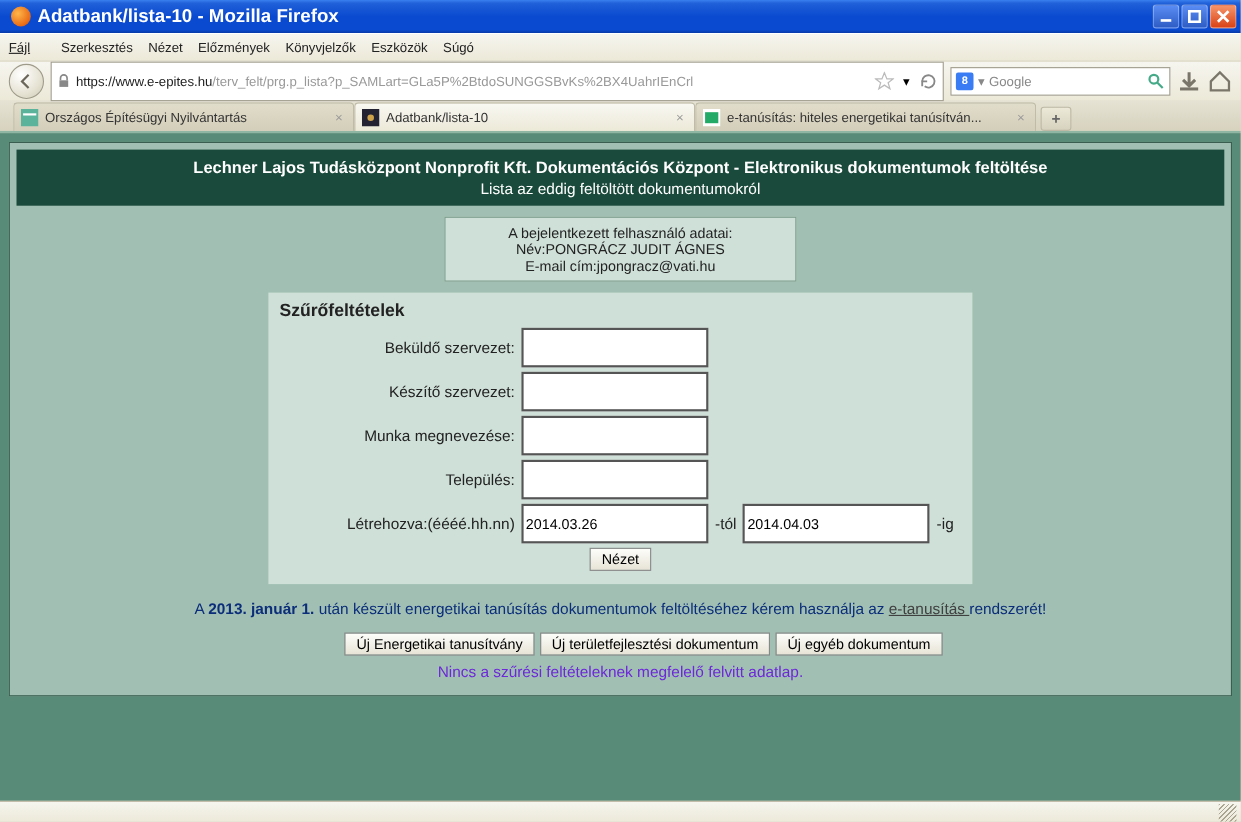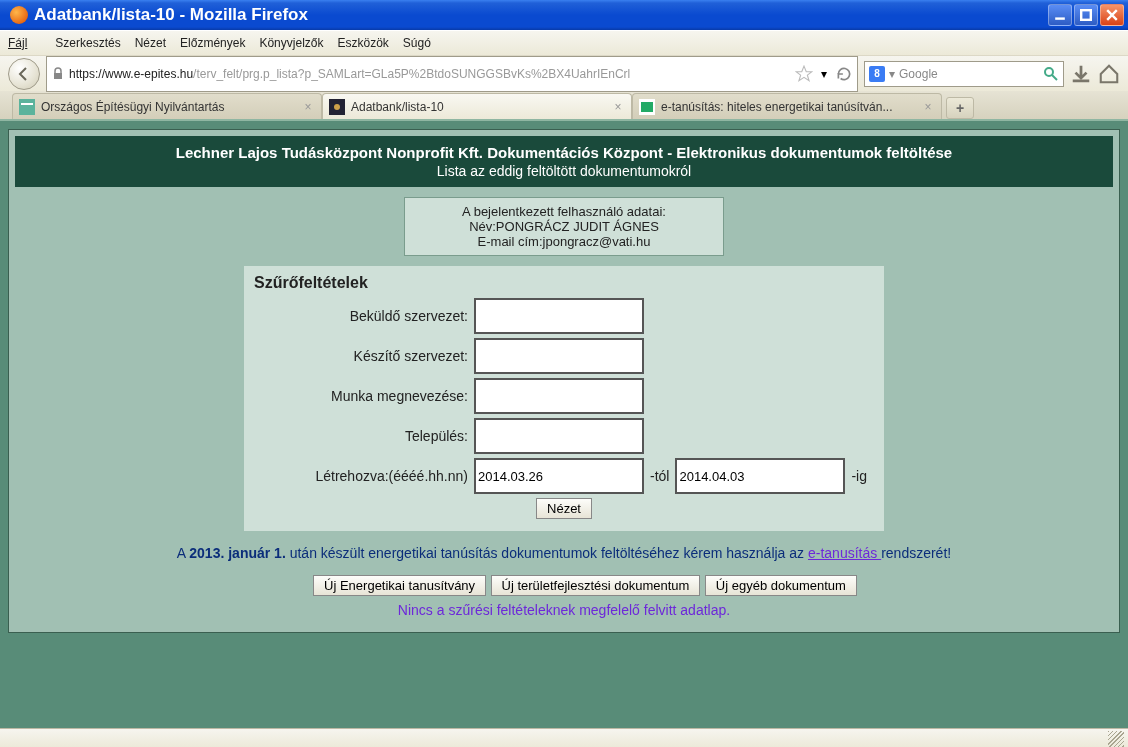--- a/index.html
+++ b/index.html
@@ -104,21 +104,21 @@
   .frow label { width: 220px; text-align:right; padding-right:6px; }
   .frow input[type=text] { width: 170px; height:36px; border:2px solid #555; background:#fff;
     font-size:13px; padding:0 2px;}
   .frow .suffix { margin: 0 6px; }
   .filterbox .actions { text-align:center; margin-top:4px;}
   .btn { background: linear-gradient(to bottom,#fdfdfa,#e7e4d6);
     border:1px solid #888; padding:2px 10px; font-size:13px; cursor:pointer;}
 
   .notice { text-align:center; font-size:14px; color:#0b2d7a; margin: 14px 10px; }
   .notice .bold { font-weight:bold; }
-  .notice a { color:#6d28d9; }
+  .notice a { color:#404040; }
 
   .btnrow { text-align:center; margin: 6px 0; padding-left: 42px;}
   .msg { text-align:center; font-size:14px; color:#6d28d9; margin: 4px 0 14px 0;}
 
   
   .statusbar { height:20px; background: linear-gradient(to bottom,#f6f5ef,#ece9d8);
     border-top:1px solid #bdb9a5; display:flex; align-items:center; justify-content:flex-end;
     padding-right:4px;}
   .grip { width:16px;height:16px; background:
     repeating-linear-gradient(135deg,#a9a590 0 1px,transparent 1px 3px);}

